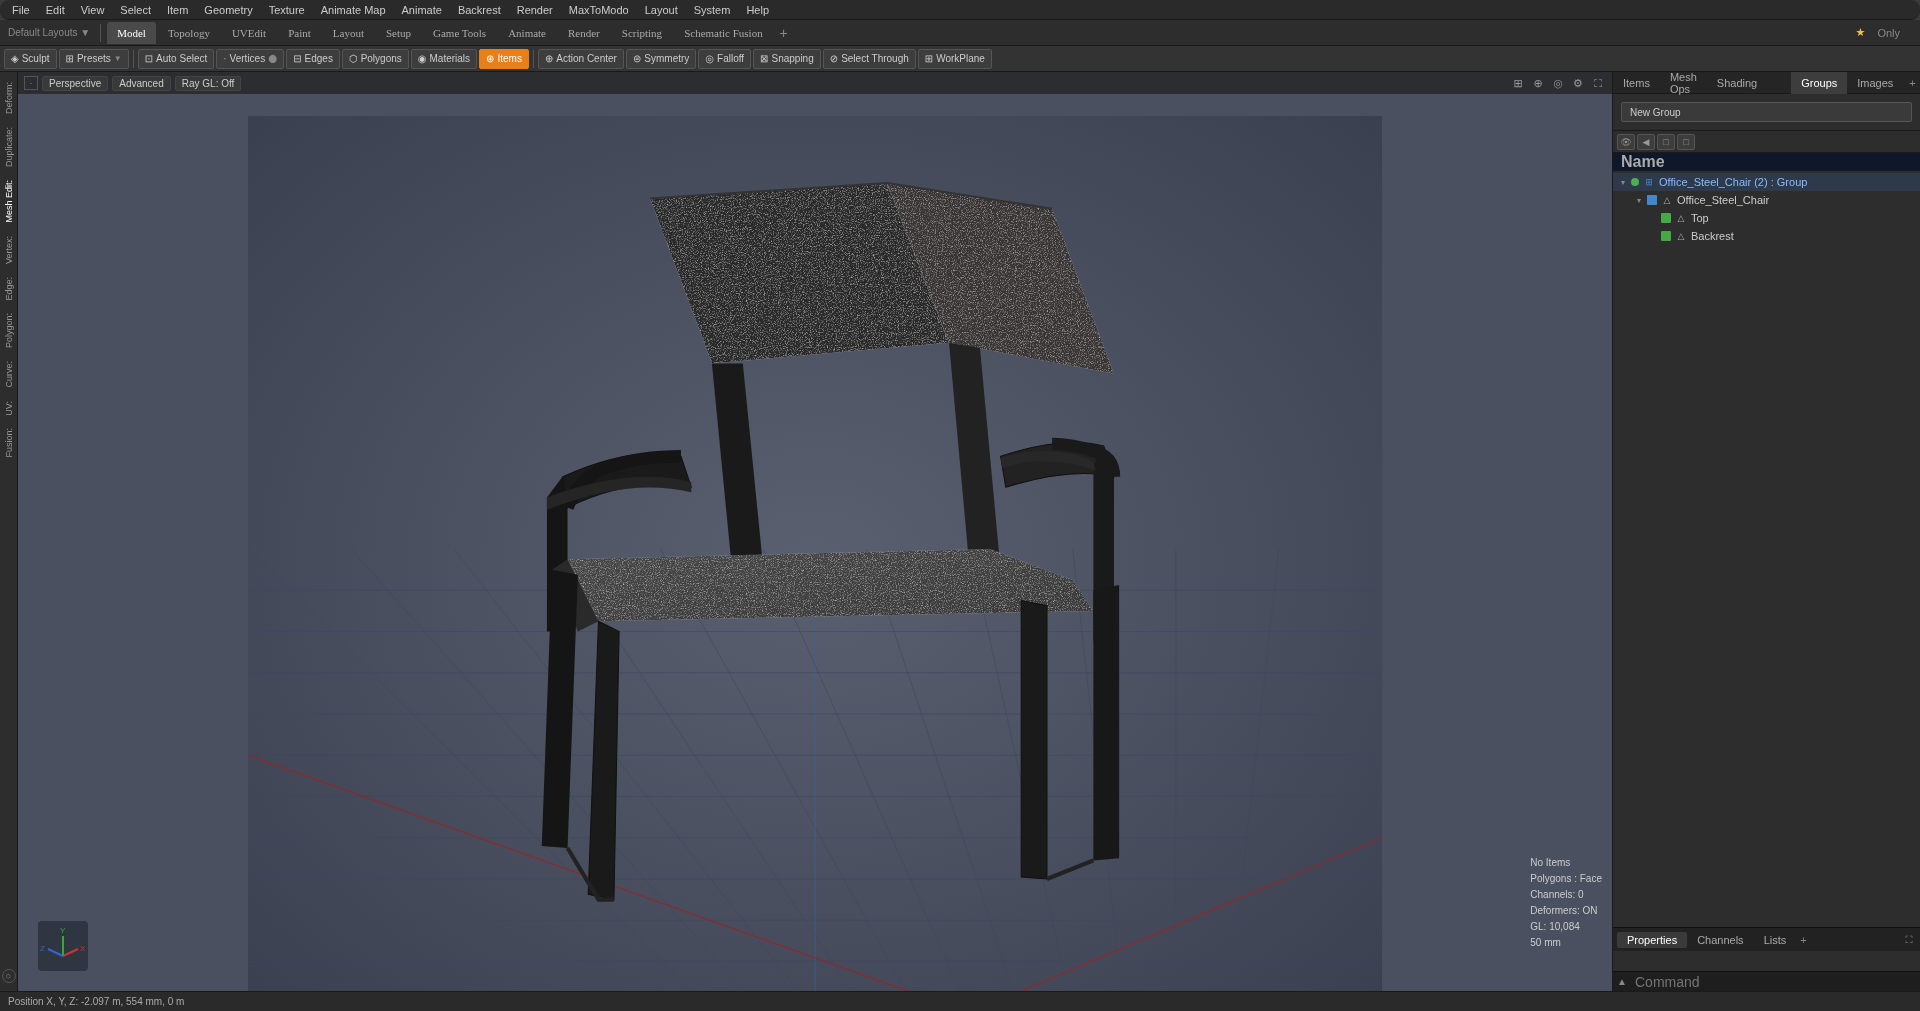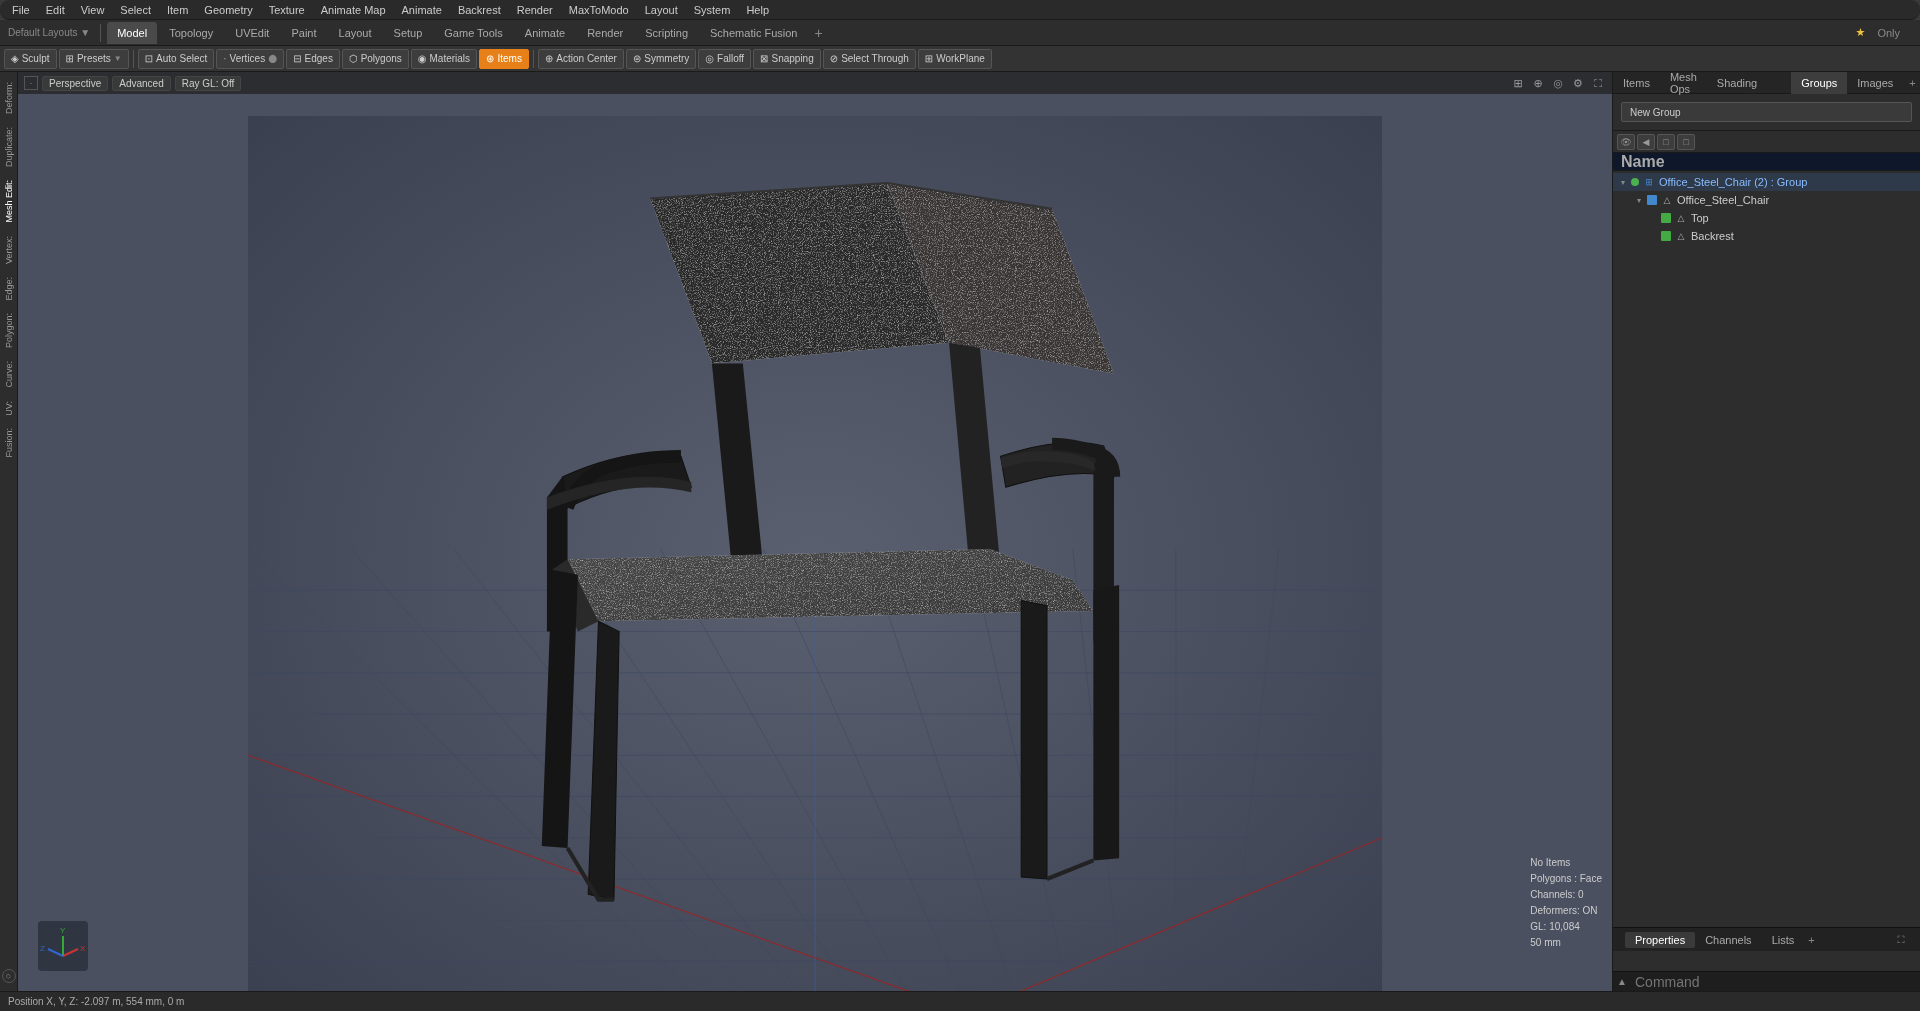--- a/index.html
+++ b/index.html
@@ -43,20 +43,21 @@
     }
     .tab {
       padding: 3px 10px;
       font-size: 11px;
       color: #aaaaaa;
       cursor: pointer;
       border-radius: 3px 3px 0 0;
       height: 22px;
       display: flex;
       align-items: center;
+      font-family: Liberation Serif, serif;
     }
     .tab.active { background: #4a4a4a; color: #ffffff; }
     .tab-plus {
       width: 18px;
       height: 18px;
       display: flex;
       align-items: center;
       justify-content: center;
       color: #888;
       cursor: pointer;
@@ -769,21 +770,21 @@
     </div>
 
     <div class="tree-item" style="padding-left:34px;">
       <div class="tree-expand"></div>
       <span class="color-swatch" style="background:#44aa44;"></span>
       <div class="tree-icon" style="color:#aaa;">△</div>
       <span style="font-size:11px;">Backrest</span>
     </div>
   </div>
 
-  <div id="bottom-panel" style="position:relative;height:24px;background:#222;border-top:1px solid #111;display:flex;align-items:center;padding:0 12px;">
+  <div id="bottom-panel" style="position:relative;height:24px;background:#222;border-top:1px solid #111;display:flex;align-items:center;padding:0 4px;">
     <div class="bp-tab active">Properties</div>
     <div class="bp-tab">Channels</div>
     <div class="bp-tab">Lists</div>
     <span class="bp-tab-plus">+</span>
     <div style="flex:1;"></div>
     <div style="width:16px;height:16px;display:flex;align-items:center;justify-content:center;color:#888;cursor:pointer;font-size:10px;">⛶</div>
   </div>
 
   <div id="command-bar" style="position:relative;height:20px;background:#1e1e1e;border-top:1px solid #111;display:flex;align-items:center;">
     <div class="cmd-expand">▲</div>

